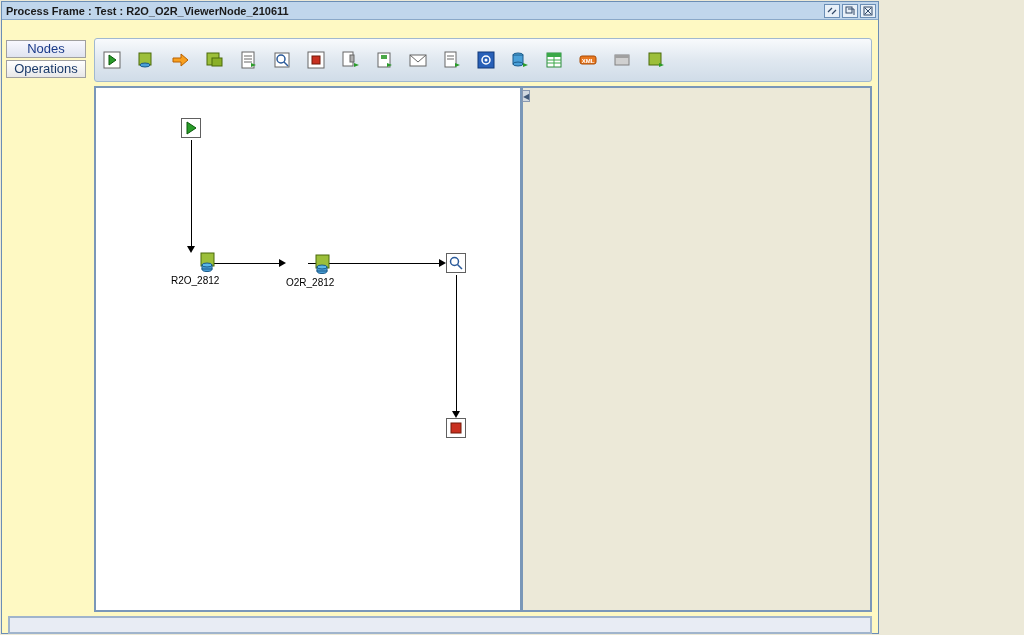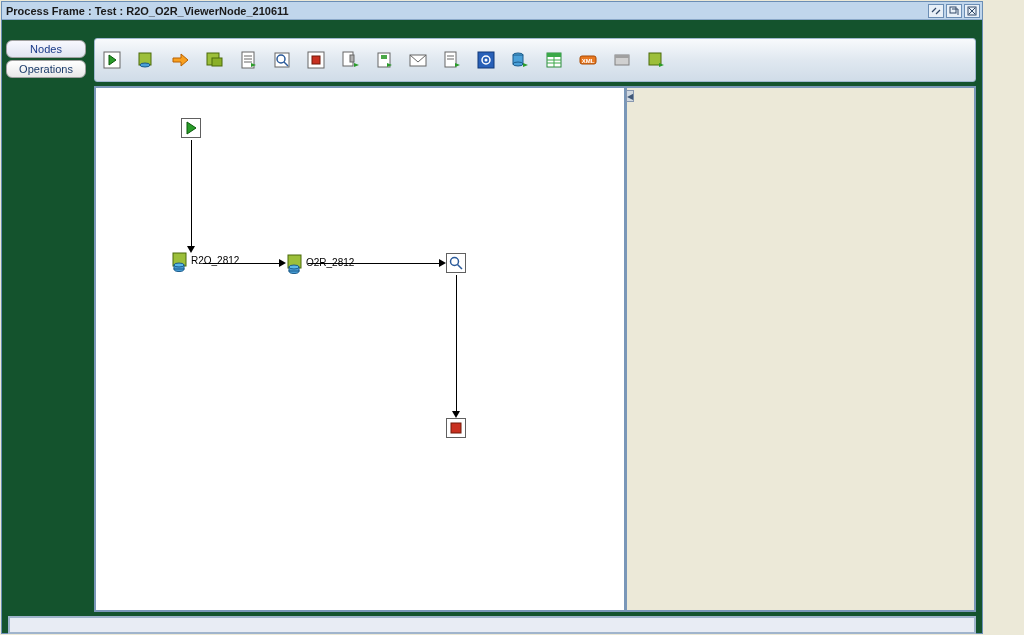--- a/index.html
+++ b/index.html
@@ -5,24 +5,24 @@
 * { box-sizing: border-box; margin: 0; padding: 0; }
 body {
   font-family: Tahoma, Arial, sans-serif;
   font-size: 11px;
   background: #ece9d8;
   width: 1024px;
   height: 635px;
   overflow: hidden;
 }
 .window {
-  width: 982px;
+  width: 878px;
   height: 633px;
   margin: 1px;
-  background: #14532d;
+  background: #fef9c3;
   border: 1px solid #6b8eb5;
 }
 .titlebar {
   height: 18px;
   background: repeating-linear-gradient(0deg, #b8d0e8 0px, #c8dcf0 1px, #b8d0e8 2px);
   border-bottom: 1px solid #8aa8c8;
   display: flex;
   align-items: center;
   padding: 0 2px;
 }
@@ -50,28 +50,28 @@
   height: 594px;
 }
 .left-tabs {
   width: 90px;
   padding: 20px 0 0 4px;
 }
 .tab-btn {
   width: 80px;
   height: 18px;
   border: 1px solid #a0a0a0;
-  border-radius: 6px;
+  border-radius: 0;
   background: linear-gradient(#ffffff, #e8e8e8);
   text-align: center;
   line-height: 16px;
   color: #1a3a6a;
   margin-bottom: 2px;
   cursor: pointer;
-  font-size: 11px;
+  font-size: 13px;
 }
 .tab-btn.active { color: #1a3a8a; font-weight: normal; background: linear-gradient(#f8f8ff, #e0e4f0); }
 .right-area {
   flex: 1;
   display: flex;
   flex-direction: column;
 }
 .toolbar {
   height: 44px;
   margin: 18px 6px 4px 2px;
@@ -125,22 +125,22 @@
 }
 .statusbar {
   height: 18px;
   margin: 2px 6px 4px 6px;
   border: 2px solid #a0b4cc;
   background: #e8ecf4;
 }
 .node {
   position: absolute;
   display: flex;
-  flex-direction: row;
-  align-items: flex-start;
+  flex-direction: column;
+  align-items: flex-end;
 }
 .node-icon {
   width: 20px;
   height: 20px;
   border: 1px solid #606060;
   background: #ffffff;
   display:flex;align-items:center;justify-content:center;
   cursor:pointer;
 }
 .node-label {

